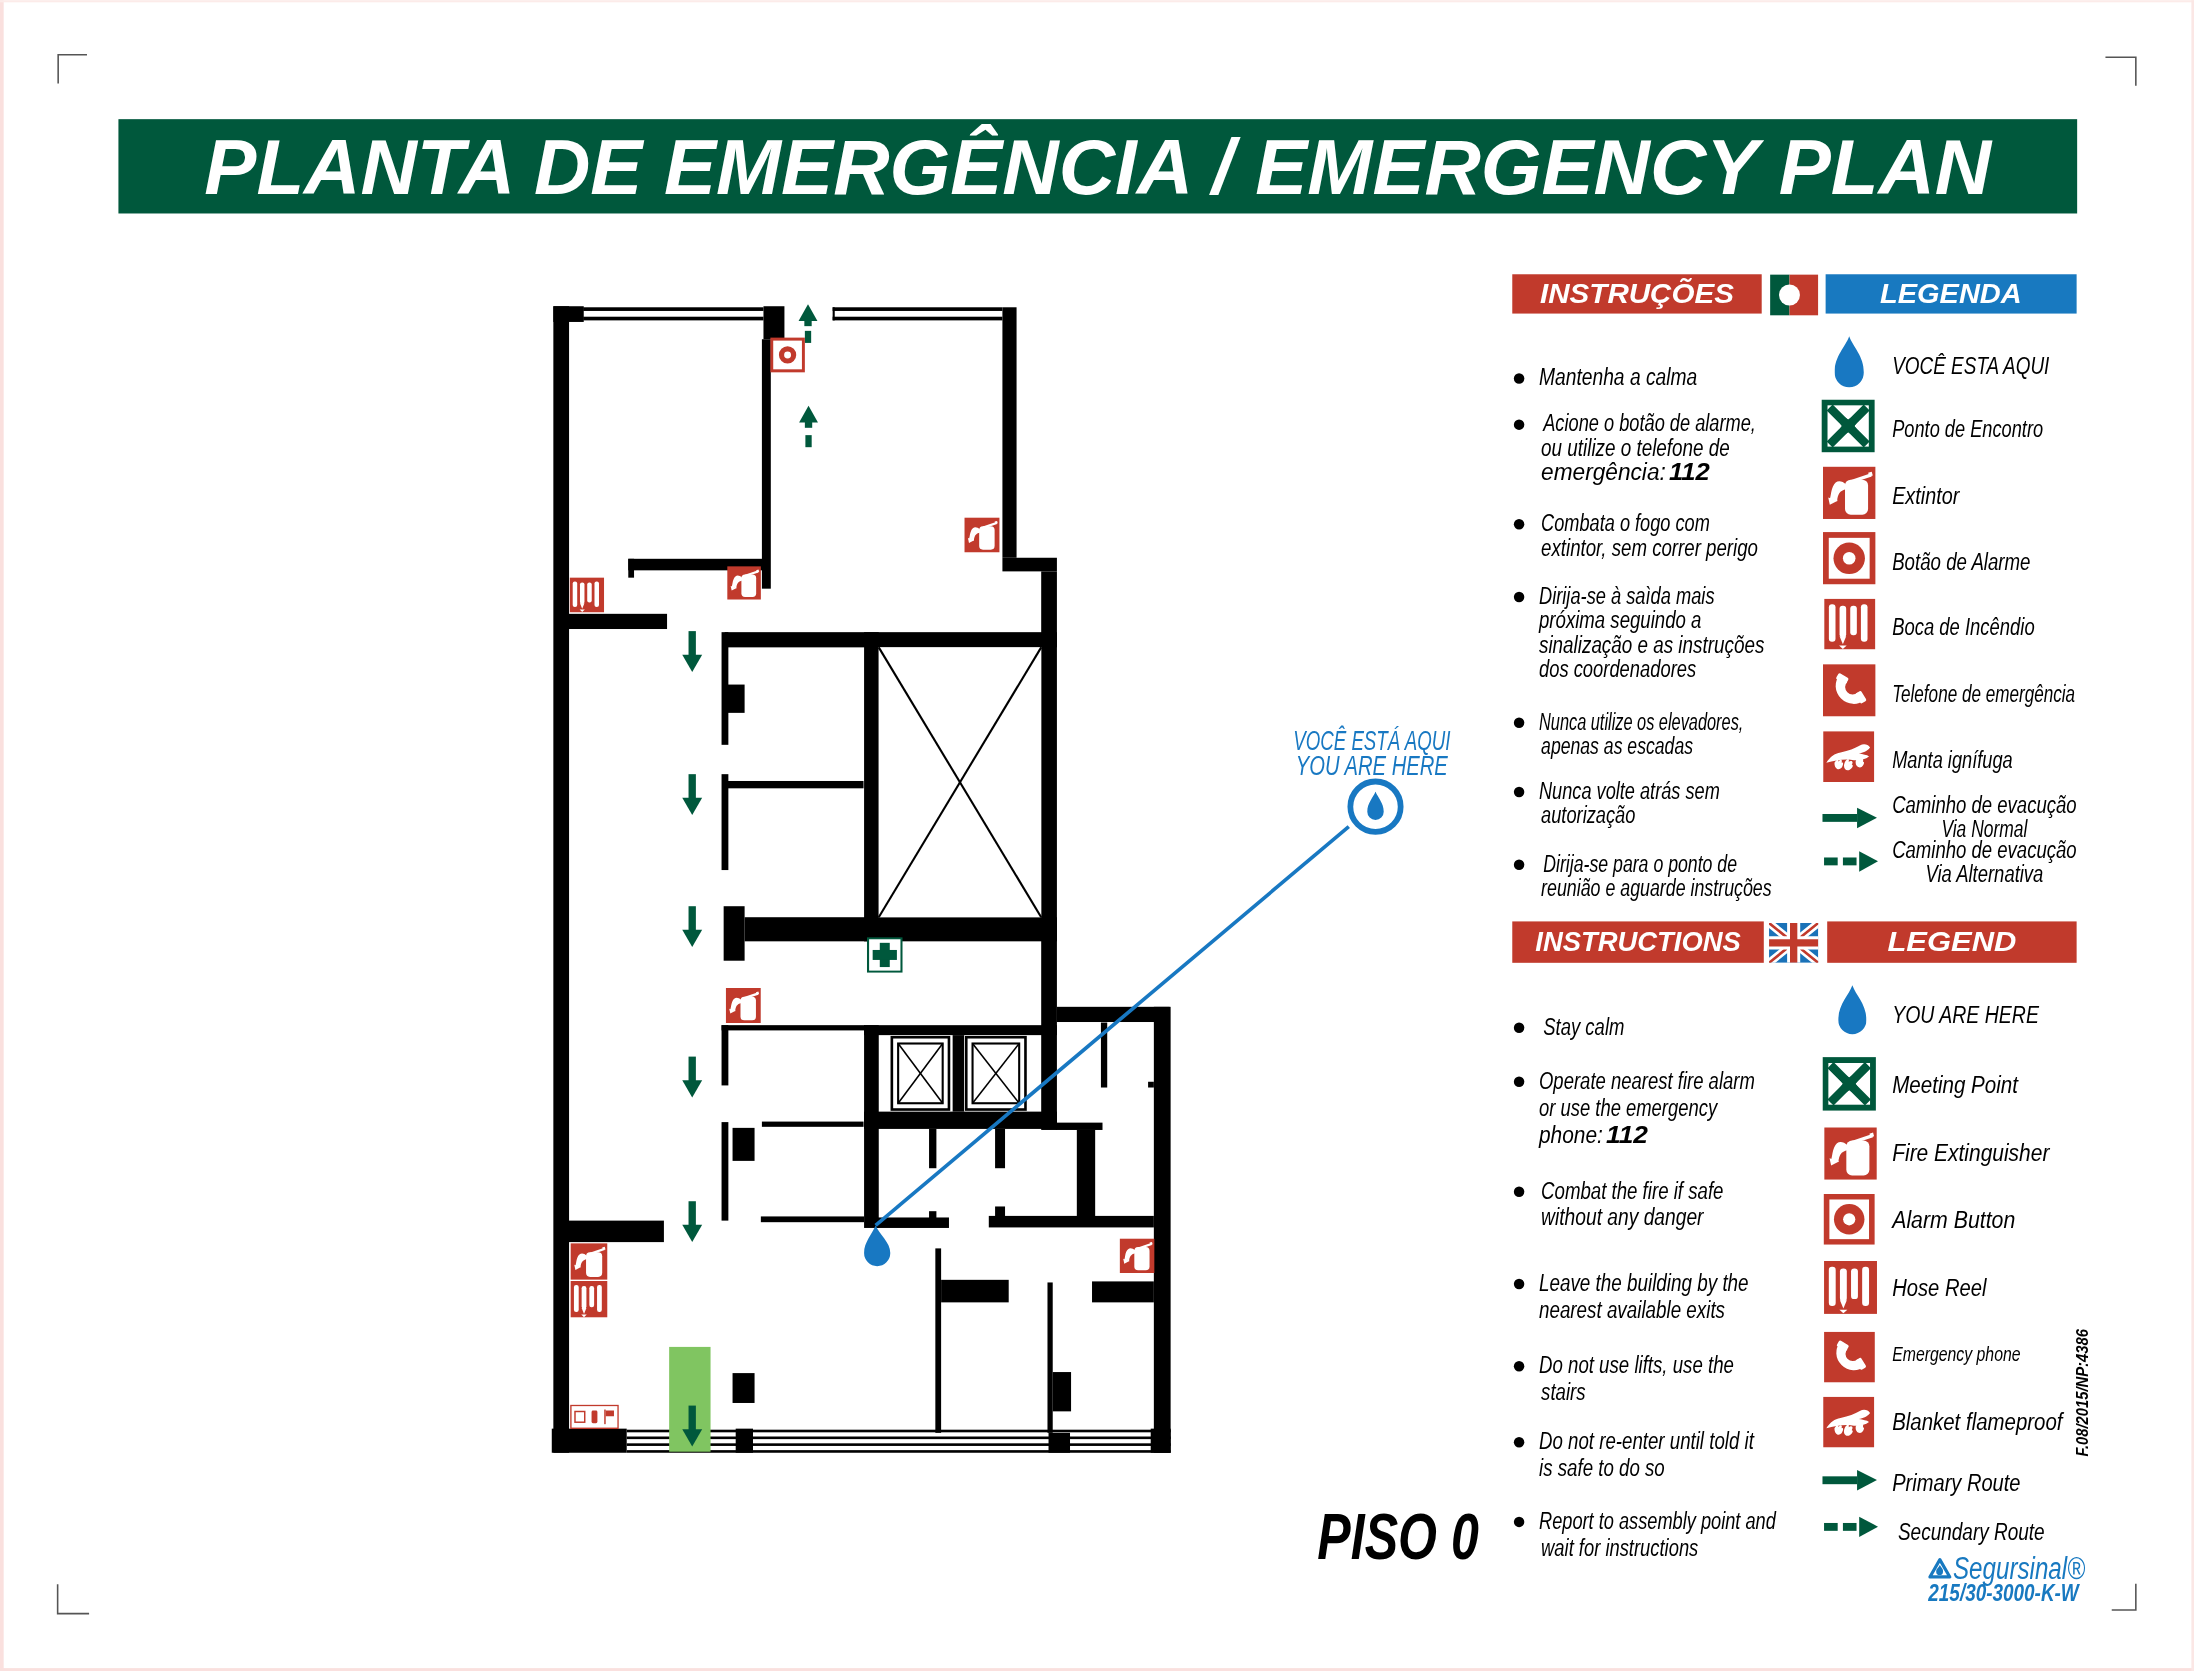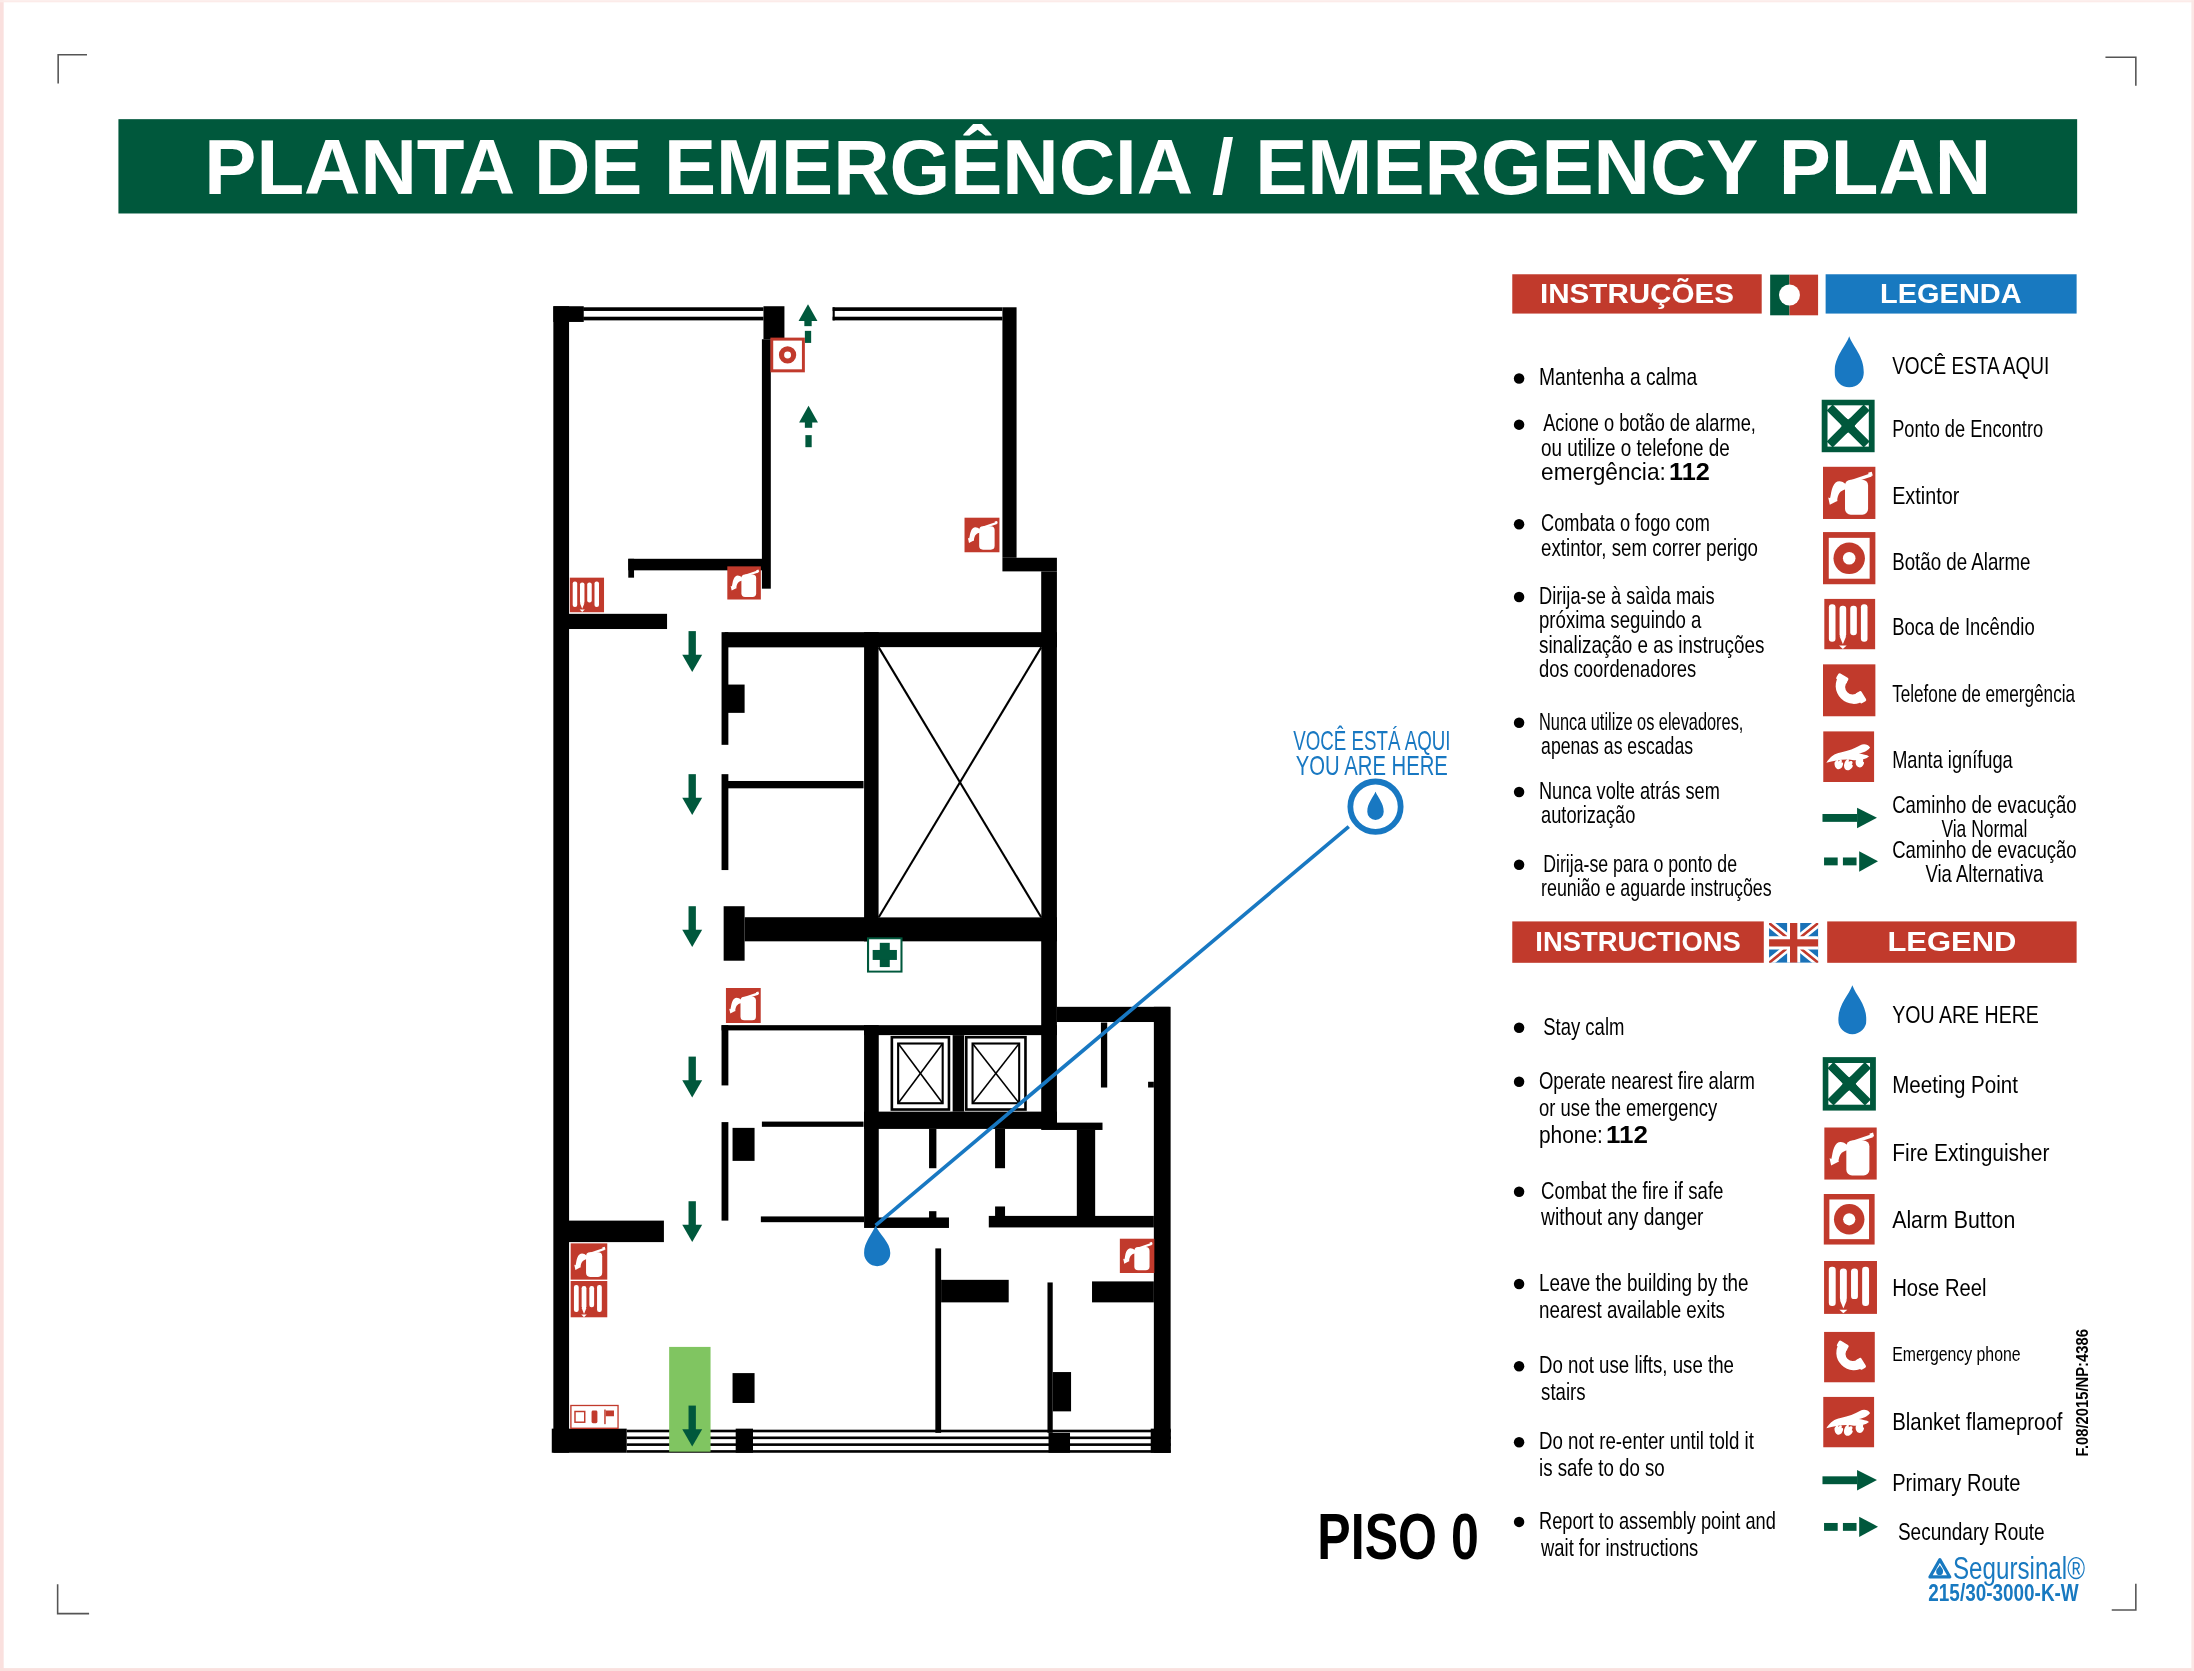--- a/index.html
+++ b/index.html
@@ -1,16 +1,16 @@
 <!DOCTYPE html>
 <html style="font-size:8.4px"><head>
 <meta charset="utf-8">
 <style>
 html,body{margin:0;padding:0;background:#ffffff;}
-#page{position:relative;width:2194px;height:1672px;background:#ffffff;overflow:hidden;}
+#page{position:relative;width:2194px;height:1672px;background:#ffffff;overflow:hidden;font-style:italic;}
 text{font-family:"Liberation Sans",sans-serif;}
 </style>
 </head>
 <body>
 <div id="page">
 <svg width="2194" height="1672" viewBox="0 0 4187 3190">
 <defs>
 <symbol id="ext" viewBox="0 0 100 100">
   <rect x="0" y="0" width="100" height="100" fill="#c13a2c"></rect>
   <rect x="42" y="25" width="44" height="67" rx="11" fill="#fff"></rect>

